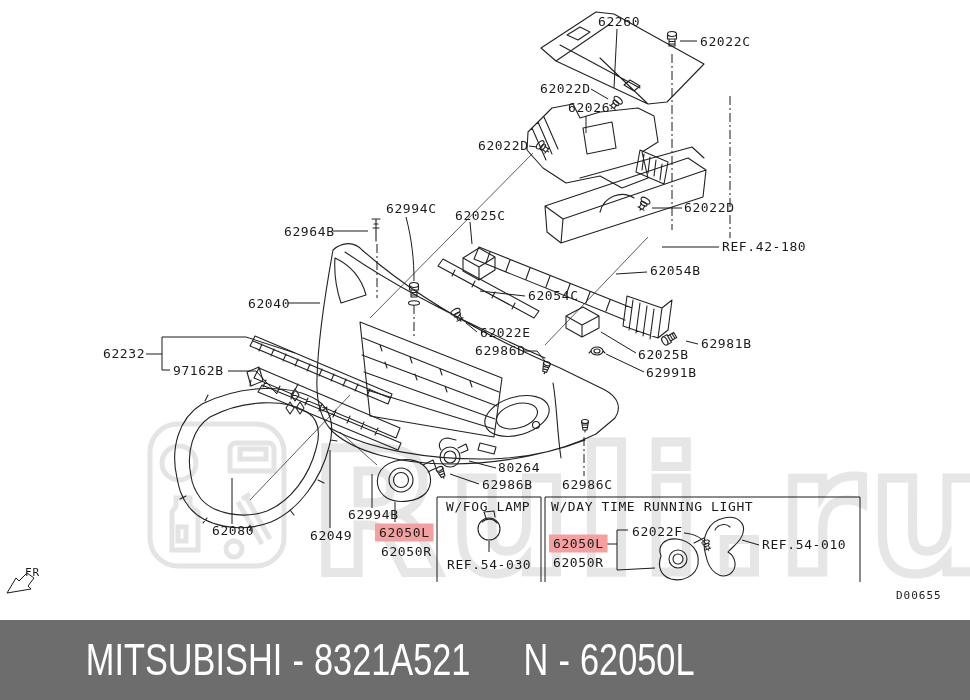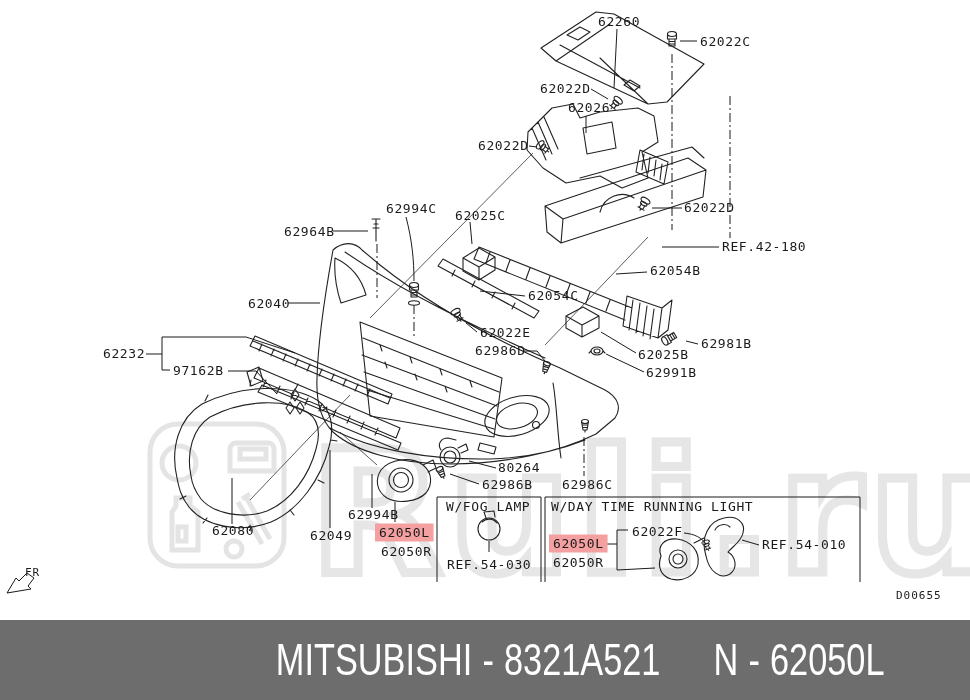--- a/index.html
+++ b/index.html
@@ -10,21 +10,21 @@
   .thin{stroke:#333;fill:none;stroke-width:0.8;}
   .leader{stroke:#1b1b1b;fill:none;stroke-width:1;}
   .dashdot{stroke:#1b1b1b;fill:none;stroke-width:1;stroke-dasharray:9 3 2 3;}
   .wm{stroke:#e4e4e4;fill:none;stroke-width:5;}
   .wm-text{font-family:"DejaVu Sans",sans-serif;font-weight:bold;fill:none;
            stroke:#e6e6e6;stroke-width:9;letter-spacing:6px;}
   #labels-layer text{font-family:"DejaVu Sans Mono",monospace;font-size:13px;
            letter-spacing:0.6px;fill:#1b1b1b;}
   .small-note{font-family:"DejaVu Sans Mono",monospace;font-size:11px;fill:#1b1b1b;letter-spacing:1px;}
   .footer{position:absolute;left:0;top:620px;width:970px;height:80px;background:#6d6d6d;
-          display:flex;align-items:center;justify-content:flex-end;}
+          display:flex;align-items:center;justify-content:flex-start;}
   .footer-text{display:flex;gap:13px;align-items:baseline;color:#fff;
           font-family:"Liberation Sans",sans-serif;font-size:44px;
           transform:scaleX(0.78);white-space:nowrap;}
   .footer-gap{display:inline-block;width:42px;}
 </style>
 </head>
 <body>
 
 <div id="stage">
 <svg id="diagram" width="970" height="620" viewBox="0 0 970 620">

